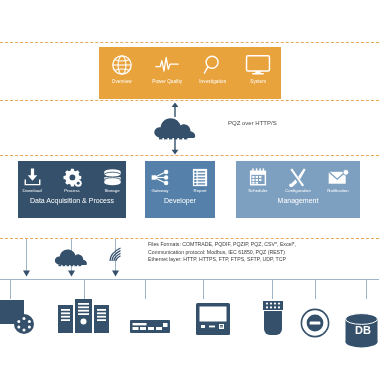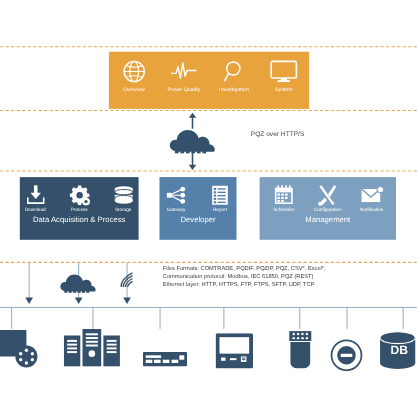--- a/index.html
+++ b/index.html
@@ -535,21 +535,21 @@
   </div>
 
   <div class="device" style="left:300px; top:308px; width:30px; height:30px;">
     <svg width="30" height="30" viewBox="0 0 30 30">
       <circle cx="15" cy="15" r="13.6" fill="none" stroke="#34506b" stroke-width="1.6"></circle>
       <circle cx="15" cy="15" r="8.4" fill="#34506b"></circle>
       <rect x="9.6" y="13.6" width="10.8" height="3" rx="1.2" fill="#ffffff"></rect>
     </svg>
   </div>
 
-  <div class="device" style="left:344px; top:301px; width:35px; height:36px;align-items:flex-end;">
+  <div class="device" style="left:344px; top:313px; width:35px; height:36px;align-items:flex-end;">
     <svg width="35" height="36" viewBox="0 0 35 36">
       <ellipse cx="17.5" cy="6" rx="16" ry="5.4" fill="#34506b"></ellipse>
       <rect x="1.5" y="6" width="32" height="23" fill="#34506b"></rect>
       <ellipse cx="17.5" cy="29" rx="16" ry="5.4" fill="#34506b"></ellipse>
       <ellipse cx="17.5" cy="6" rx="16" ry="5.4" fill="none" stroke="#ffffff" stroke-width="1"></ellipse>
       <text x="19" y="21" font-family="Liberation Sans, sans-serif" font-size="11" font-weight="bold" fill="#ffffff" text-anchor="middle">DB</text>
     </svg>
   </div>
 
 </div>

